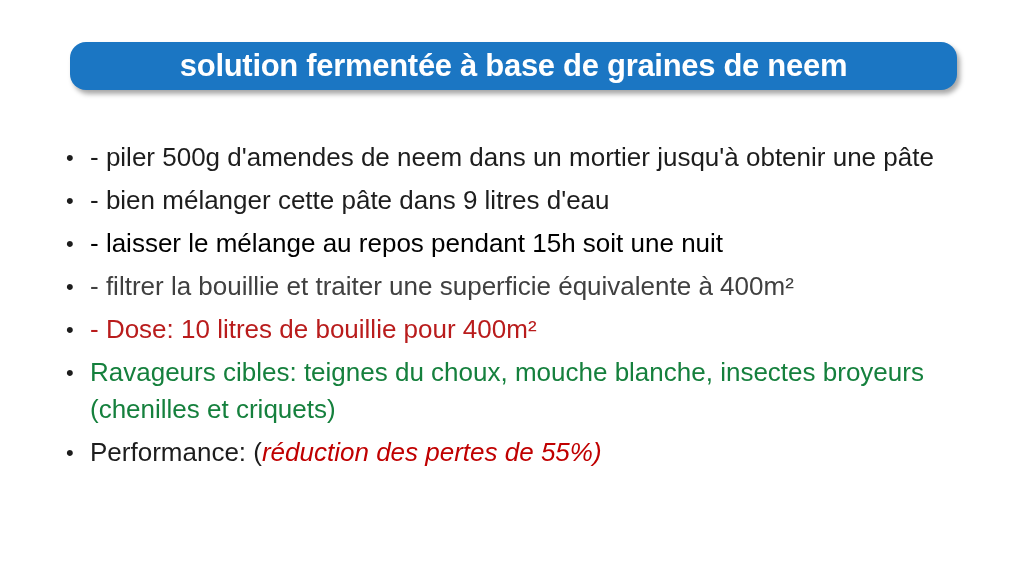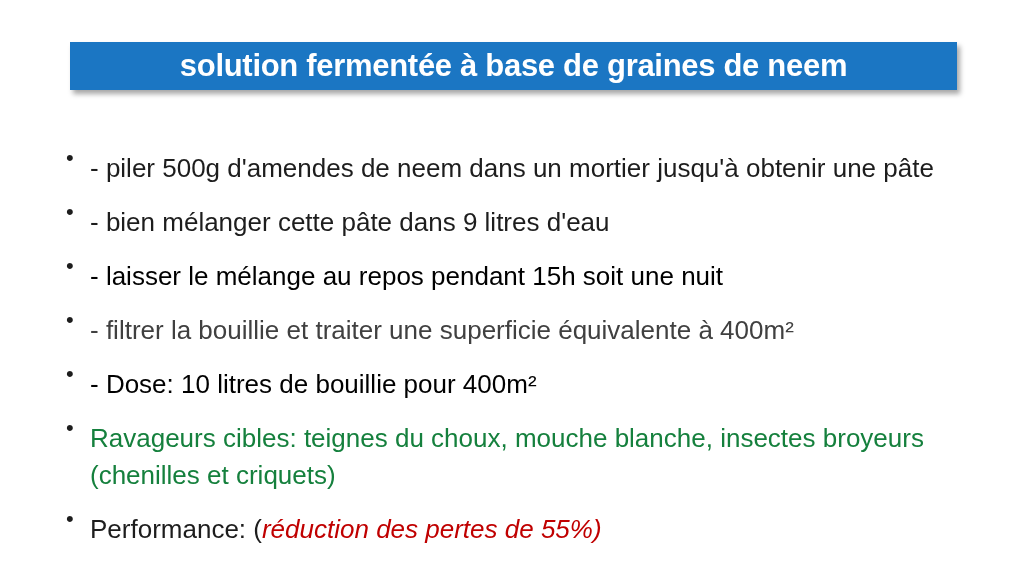--- a/index.html
+++ b/index.html
@@ -55,33 +55,32 @@
   }
   .bullet-item .marker {
     flex: 0 0 24px;
     width: 24px;
     font-size: 22px;
     line-height: 37px;
     color: #1D1D1D;
   }
   .bullet-item .content {
     flex: 1 1 auto;
-    margin-top: 11px;
   }
   .em-red {
     color: #C00000;
     font-weight: 400;
     font-style: italic;
   }
 </style>
 </head>
 <body style="background: rgb(255, 255, 255);">
 
 <div class="slide">
-  <div class="banner" style="background: rgb(27, 118, 195);">
+  <div class="banner" style="background: rgb(27, 118, 195); border-radius: 16px;">
     <span class="title" style="color: rgb(255, 255, 255);">solution fermentée à base de graines de neem</span>
   </div>
   <ul class="bullet-list">
       <li class="bullet-item">
         <span class="marker" style="color: rgb(29, 29, 29);">•</span>
         <span class="content" style="color: rgb(29, 29, 29);"><span>- piler 500g d'amendes de neem dans un mortier jusqu'à obtenir une pâte</span></span>
       </li>
       <li class="bullet-item">
         <span class="marker" style="color: rgb(29, 29, 29);">•</span>
         <span class="content" style="color: rgb(29, 29, 29);"><span>- bien mélanger cette pâte dans 9 litres d'eau</span></span>
@@ -89,21 +88,21 @@
       <li class="bullet-item">
         <span class="marker" style="color: rgb(29, 29, 29);">•</span>
         <span class="content" style="color: #000000;"><span>- laisser le mélange au repos pendant 15h soit une nuit</span></span>
       </li>
       <li class="bullet-item">
         <span class="marker" style="color: rgb(29, 29, 29);">•</span>
         <span class="content" style="color: #404040;"><span>- filtrer la bouillie et traiter une superficie équivalente à 400m²</span></span>
       </li>
       <li class="bullet-item">
         <span class="marker" style="color: rgb(29, 29, 29);">•</span>
-        <span class="content" style="color: #000000;"><span>- Dose: 10 litres de bouillie pour 400m²</span></span>
+        <span class="content" style="color: #b91c1c;"><span>- Dose: 10 litres de bouillie pour 400m²</span></span>
       </li>
       <li class="bullet-item">
         <span class="marker" style="color: rgb(29, 29, 29);">•</span>
         <span class="content" style="color: #15803d;"><span>Ravageurs cibles: teignes du choux, mouche blanche, insectes broyeurs (chenilles et criquets)</span></span>
       </li>
       <li class="bullet-item">
         <span class="marker" style="color: rgb(29, 29, 29);">•</span>
         <span class="content" style="color: rgb(29, 29, 29);"><span>Performance: (</span><span class="em-red" style="color: rgb(192, 0, 0);">réduction des pertes de 55%)</span></span>
       </li>
     </ul>

